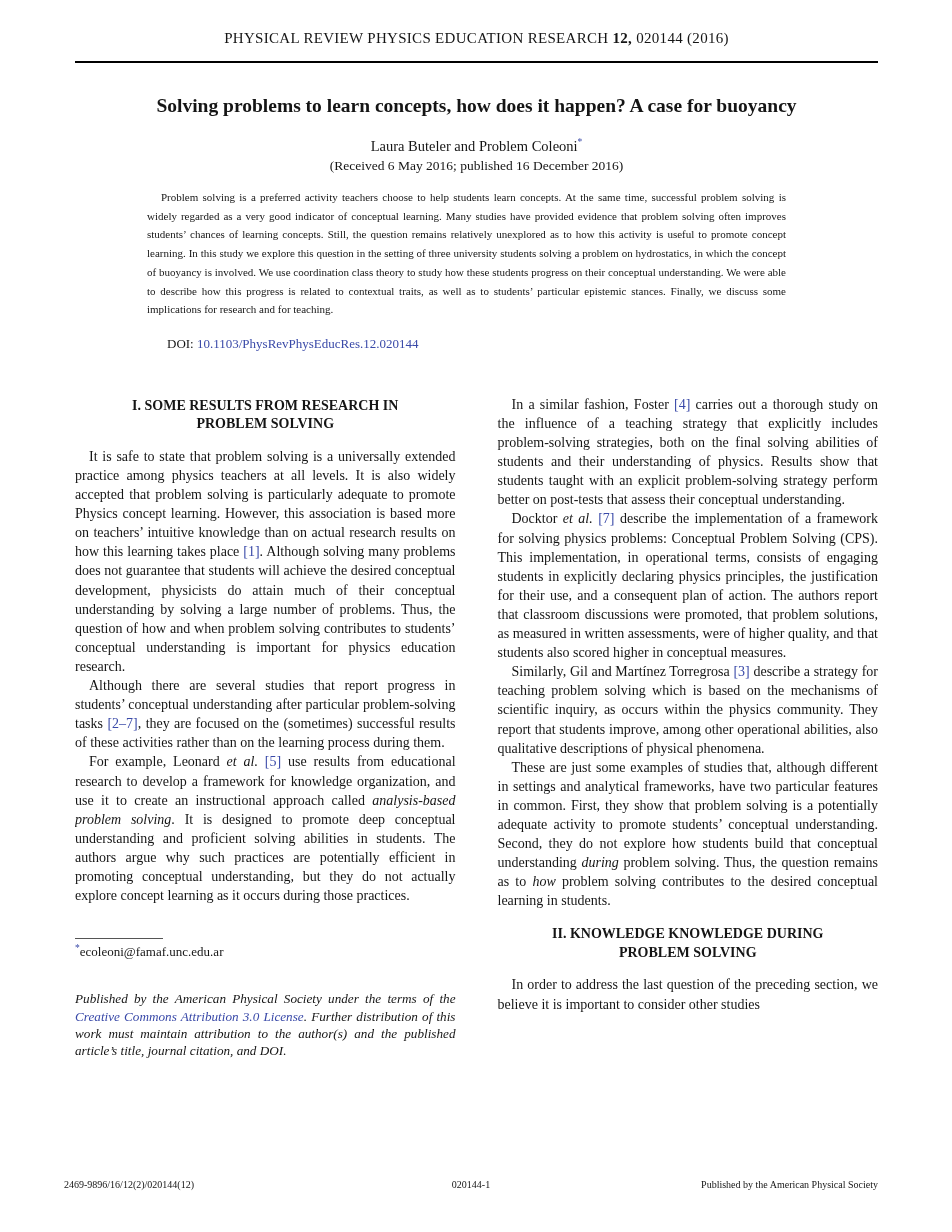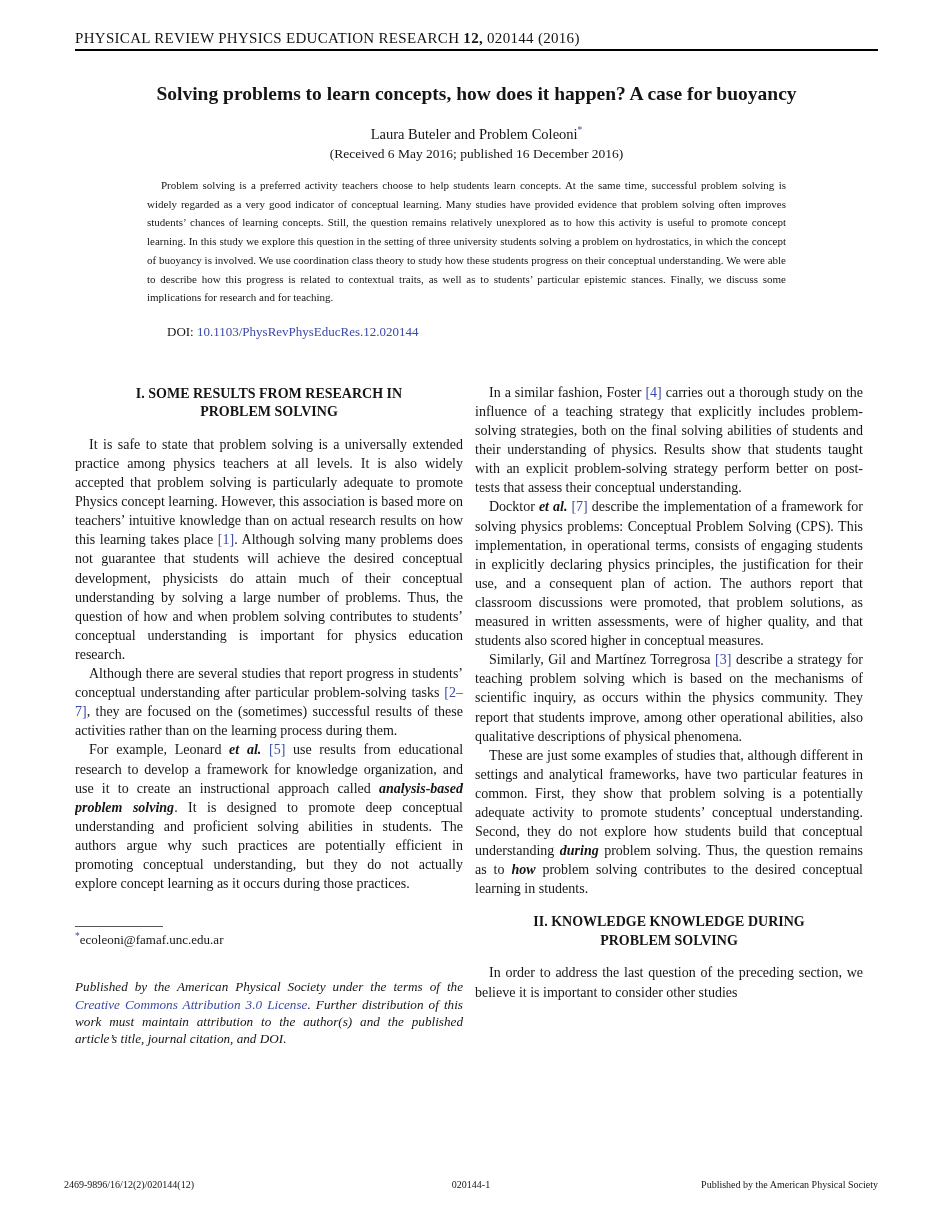--- a/index.html
+++ b/index.html
@@ -2,35 +2,35 @@
 <html style="--blue: #3949a8;"><head>
 <meta charset="utf-8">
 <style>
   html,body{margin:0;padding:0;background:#e8e8e8;}
   .page{
     width:952px;height:1232px;background:#ffffff;position:relative;
     font-family:"Liberation Serif","DejaVu Serif",serif;color:#151515;
     box-sizing:border-box;padding:30px 74px 0 75px;overflow:hidden;
     margin:0 auto;
   }
-  .jheader{font-size:15px;letter-spacing:.3px;padding-bottom:2px;}
+  .jheader{text-align:center;font-size:15px;letter-spacing:.3px;padding-bottom:14px;}
   .rule{border-top:2px solid #000;height:0;}
   .title{text-align:center;font-weight:bold;font-size:19.5px;margin-top:32px;}
   .authors{text-align:center;font-size:14.5px;margin-top:21px;}
   .affil{text-align:center;font-style:italic;font-size:13.5px;margin-top:8px;line-height:17.5px;}
   .received{text-align:center;font-size:13.5px;margin-top:3px;}
   .abstract{margin:14px 92px 0 72px;font-size:11px;line-height:18.7px;text-align:justify;text-indent:14px;}
   .doi{margin:17px 92px 8px 92px;font-size:13px;}
-  .cols{display:flex;gap:12px;margin-top:43px;height:678px;overflow:hidden;}
+  .cols{display:flex;gap:42px;margin-top:43px;height:678px;overflow:hidden;}
   .col{width:388px;display:flex;flex-direction:column;}
   .sec-head{font-weight:bold;text-align:center;font-size:14px;line-height:18.5px;margin:15px 6px 13px 6px;}
   .col .sec-head:first-child{margin-top:2px;}
   .para{margin:0;font-size:14px;line-height:19.1px;text-align:justify;text-indent:14px;}
   .lnk{color:var(--blue,#3949a8);text-decoration:none;cursor:pointer;}
-  .it{font-style:italic;font-weight:bold;}
+  .it{font-style:italic;}
   .b{font-weight:bold;}
   .sup{vertical-align:super;font-size:9.5px;line-height:0;}
   .footnote{margin-top:auto;}
   .fn-rule{width:88px;border-top:1.5px solid #555;margin-bottom:5px;}
   .fn-email{font-size:13px;}
   .license{margin-top:30px;font-size:13.2px;line-height:17.4px;text-align:justify;font-style:italic;}
   .footer{position:absolute;left:64px;right:74px;bottom:42px;display:grid;grid-template-columns:1fr auto 1fr;font-size:10px;}
   .footer .c{text-align:center;}
   .footer .r{text-align:right;}
 </style>

